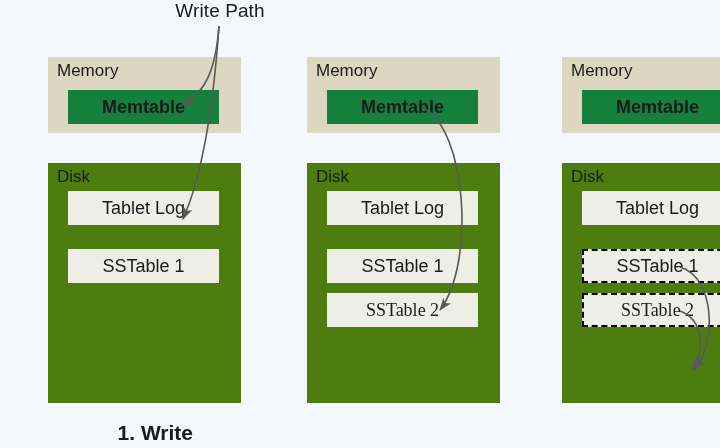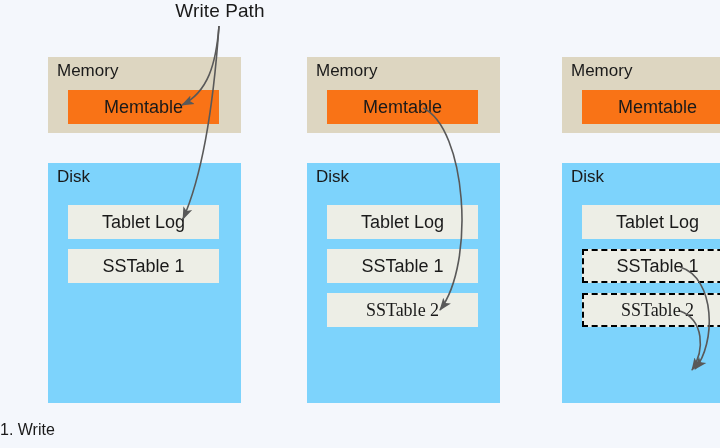--- a/index.html
+++ b/index.html
@@ -54,21 +54,21 @@
     margin-left: 48px;
   }
   .region-memory {
     top: 57px;
     height: 76px;
     background: #ddd6c1;
   }
   .region-disk {
     top: 163px;
     height: 240px;
-    background: #7dd3fc;
+    background: #4d7c0f;
   }
   .region-label {
     position: absolute;
     left: 9px;
     top: 4px;
     font-size: 17px;
     color: #1a1a1a;
   }
   .inner-box {
     position: absolute;
@@ -77,39 +77,41 @@
     height: 34px;
     background: #edeee6;
     box-sizing: border-box;
     display: flex;
     align-items: center;
     justify-content: center;
     font-size: 18px;
     color: #1a1a1a;
   }
   .region-memory .inner-box {
-    background: #f97316;
+    background: #15803d;
+    font-weight: bold;
   }
   .box-memtable { top: 33px; }
-  .box-slot-0 { top: 42px; }
+  .box-slot-0 { top: 28px; }
   .box-slot-1 { top: 86px; }
   .box-slot-2 { top: 130px; font-family: Liberation Serif, serif; }
   .box-slot-3 { top: 174px; }
   .inner-box.dashed {
     border: 2px dashed #000000;
     background: #edeee6;
   }
   .step-label {
     position: absolute;
     top: 421px;
     left: 0;
     width: 193px;
-    text-align: left;
-    font-size: 16px;
+    text-align: right;
+    font-size: 21px;
     color: #1a1a1a;
+    font-weight: bold;
   }
 </style>
 </head>
 <body>
 
 <div id="stage">
 
   <div class="diagram-title">Write Path</div>
 
   <div class="column col-1">

